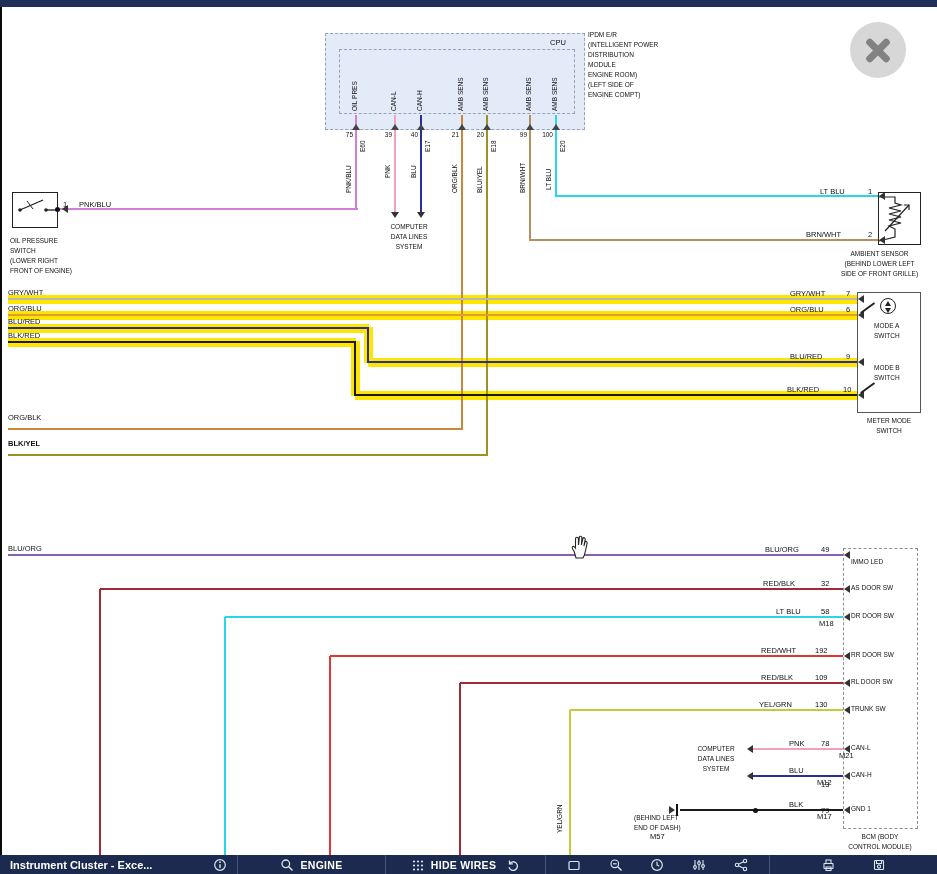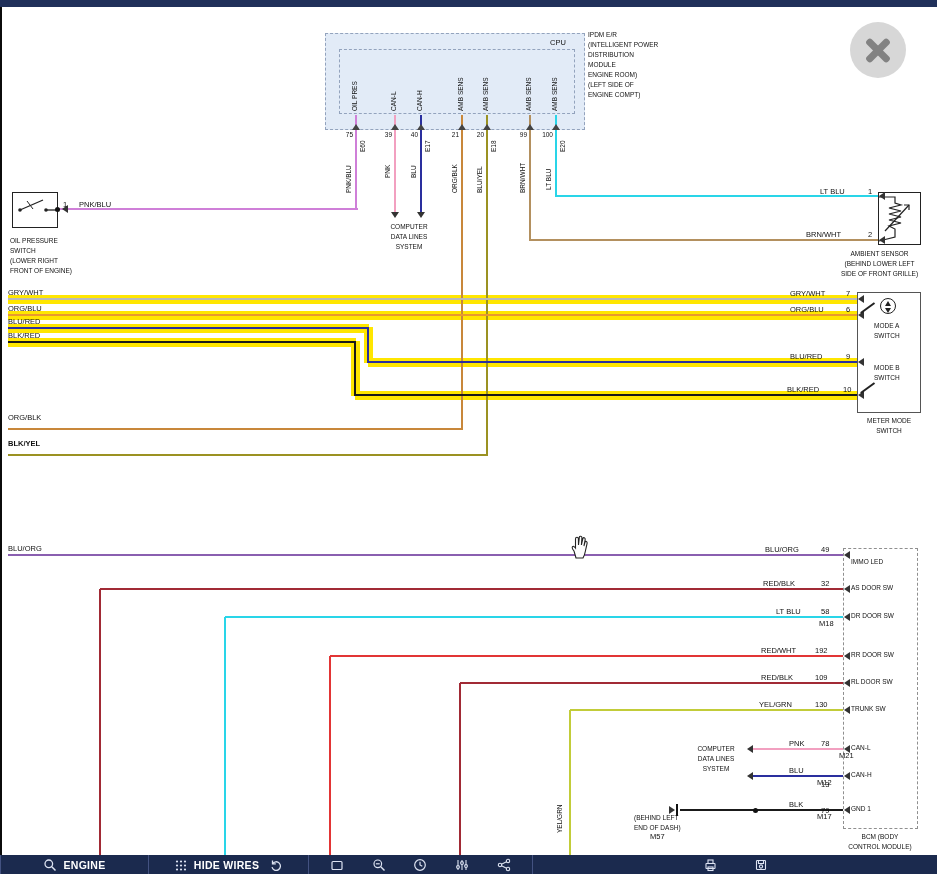--- a/index.html
+++ b/index.html
@@ -311,20 +311,30 @@
   <div id="closebtn">
     <div class="xbar a"></div>
     <div class="xbar b"></div>
   </div>
 
   <svg id="cursor" width="22" height="26" viewBox="0 0 22 26">
     <path d="M8 24 L6 17 Q3.5 14 4.5 12.7 Q5.6 11.5 7.5 14 L7.5 5 Q7.5 3.2 9 3.2 Q10.4 3.2 10.4 5 L10.5 11 L11.3 3.6 Q11.5 2 12.8 2.2 Q14 2.4 13.9 4 L13.4 11 L14.8 4.8 Q15.2 3.3 16.3 3.7 Q17.4 4.1 17.2 5.7 L15.9 12 L16.9 8.4 Q17.4 7 18.4 7.4 Q19.4 7.9 19.1 9.4 L17.3 17.5 Q16.8 20.5 15 24 Z" fill="#fdfdfd" stroke="#222" stroke-width="1.1"></path>
   </svg>
 
   <div id="toolbar">
+    <div class="tgroup g1">
+      <span class="ttl">Instrument Cluster - Exce...</span>
+      <div class="tbtn">
+        <svg width="14" height="14" viewBox="0 0 14 14">
+          <circle cx="7" cy="7" r="5.3" fill="none" stroke="#dde3f2" stroke-width="1.2"></circle>
+          <line x1="7" y1="6.2" x2="7" y2="10" stroke="#dde3f2" stroke-width="1.4"></line>
+          <circle cx="7" cy="4.2" r="0.9" fill="#dde3f2"></circle>
+        </svg>
+      </div>
+    </div>
     <div class="tgroup g2 sep-l">
       <div class="tbtn">
         <svg width="14" height="14" viewBox="0 0 14 14">
           <circle cx="5.8" cy="5.8" r="3.8" fill="none" stroke="#dde3f2" stroke-width="1.3"></circle>
           <line x1="8.8" y1="8.8" x2="12.5" y2="12.5" stroke="#dde3f2" stroke-width="1.5"></line>
         </svg>
         <span class="tlabel">ENGINE</span>
       </div>
     </div>
     <div class="tgroup g3 sep-l">

